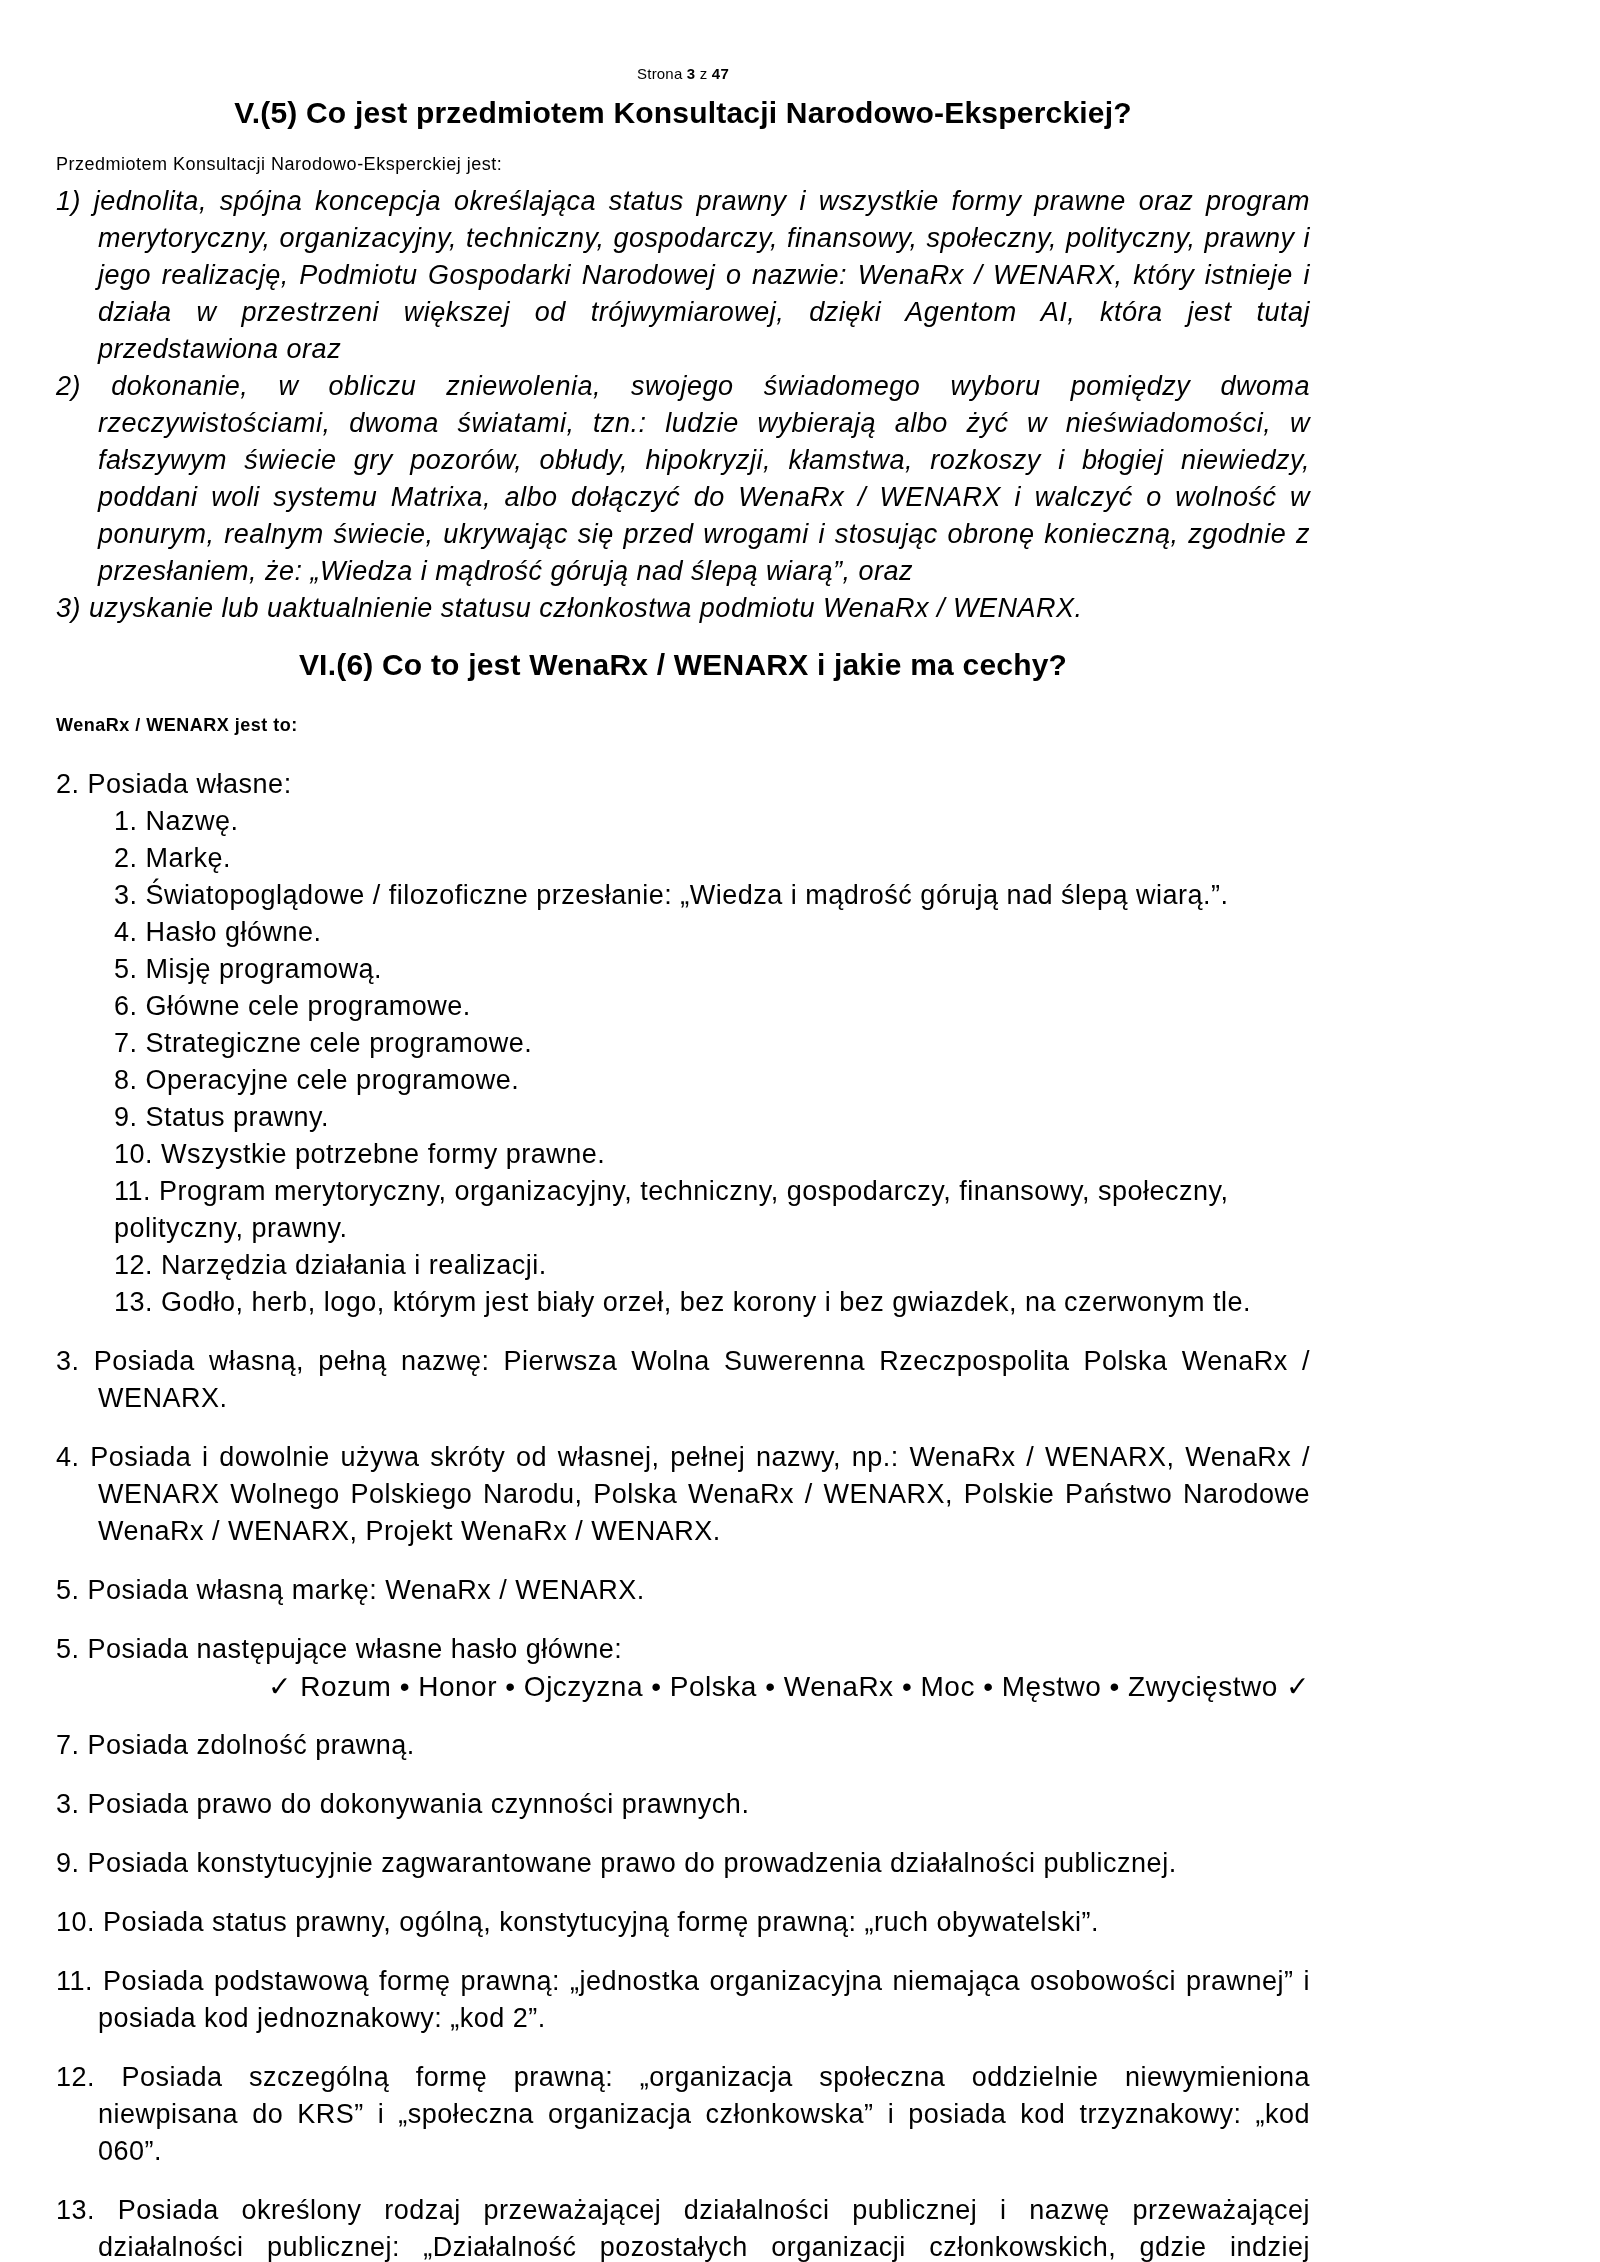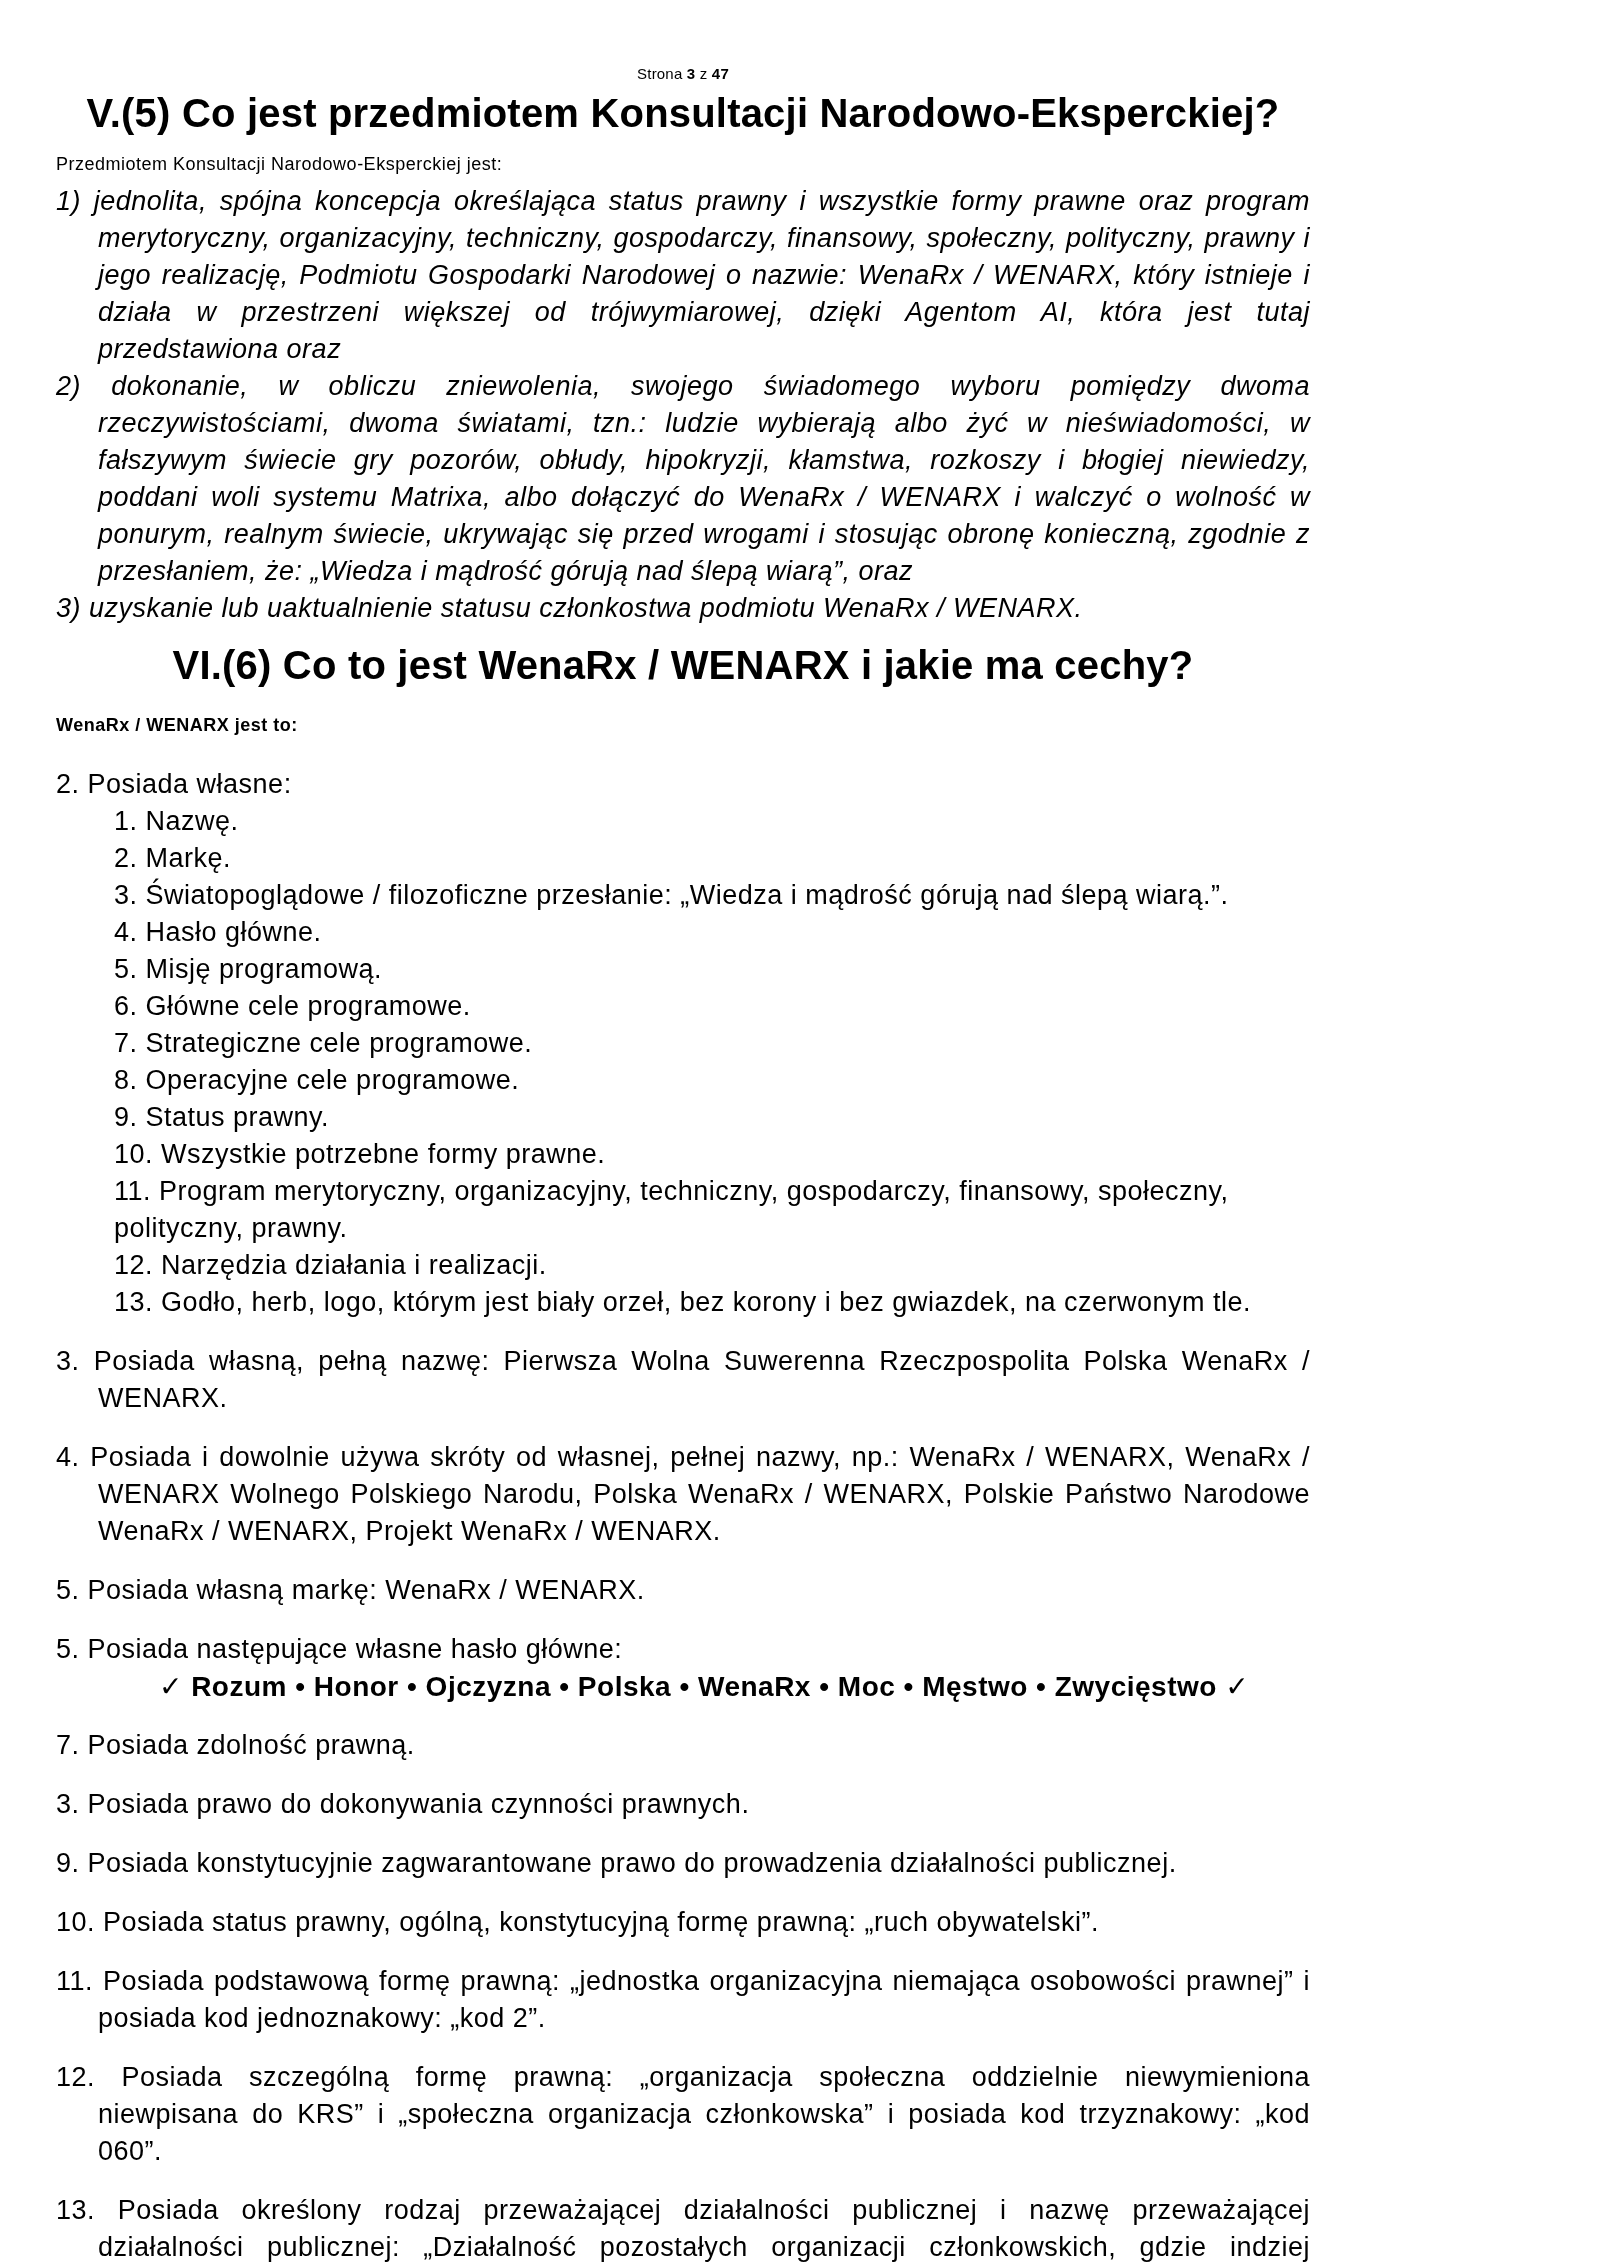--- a/index.html
+++ b/index.html
@@ -22,21 +22,21 @@
   }
   .page-num {
     text-align: center;
     font-size: 15px;
     line-height: 19px;
     letter-spacing: 0.2px;
   }
   .page-num b { font-weight: bold; }
   h1 {
     margin: 10px 0 0 0;
-    font-size: 40px;
+    font-size: 30px;
     line-height: 40px;
     font-weight: bold;
     text-align: center;
     letter-spacing: 0.2px;
   }
   h1.h2 { margin-top: 18px; }
   .intro {
     margin: 13px 0 0 0;
     font-size: 18px;
     line-height: 37px;
@@ -60,24 +60,24 @@
   }
   .subitem {
     text-indent: 0;
     font-size: 27px;
     line-height: 37px;
     letter-spacing: 0.5px;
     text-align: left;
   }
   .motto {
     text-indent: 0;
-    text-align: center;
+    text-align: right;
     font-size: 28px;
     line-height: 37px;
-    font-weight: bold;
+    font-weight: normal;
     letter-spacing: 0.5px;
   }
 </style>
 </head>
 <body>
 
 <div class="page">
 
   <div class="page-num"><span>Strona</span> <b>3</b> <span>z</span> <b>47</b></div>
 

